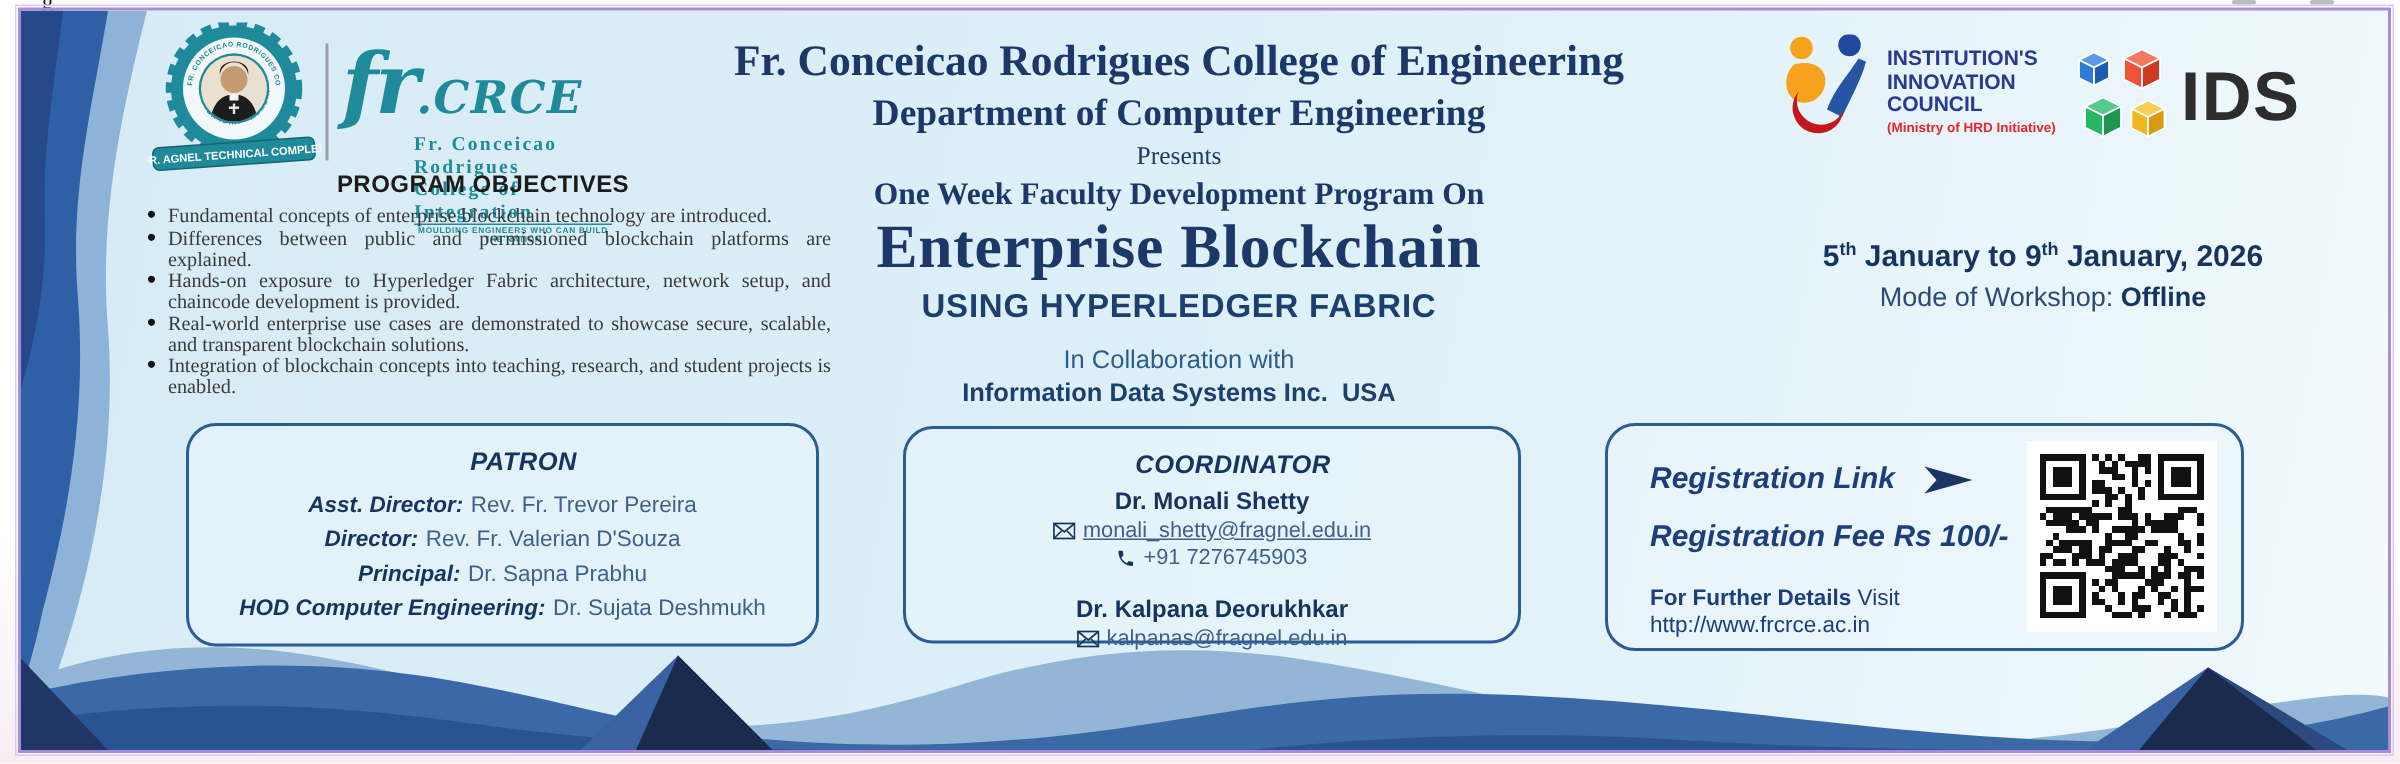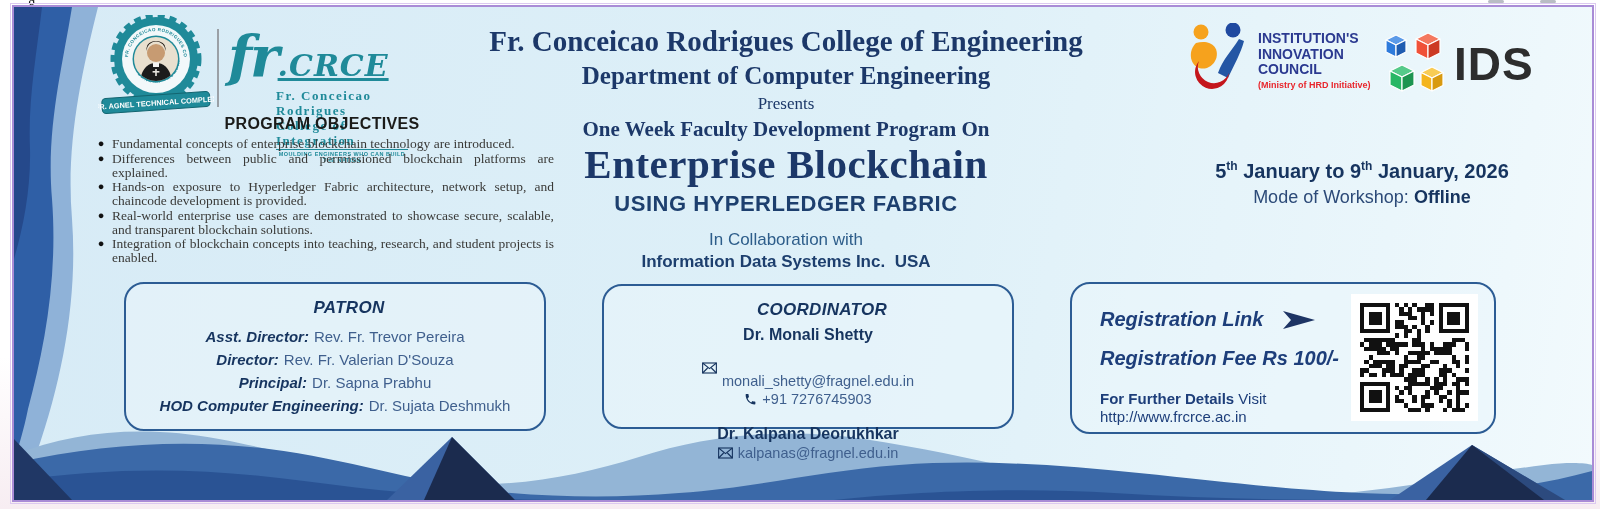--- a/index.html
+++ b/index.html
@@ -22,21 +22,21 @@
   
   .left-decor{left:0;top:0;width:95px;height:493px;}
   .bottom-waves{left:0;bottom:0;width:1578px;height:95px;}
   
   .crest{left:84px;top:8px;width:116px;height:104px;}
   .logo-divider{left:203px;top:22px;width:2px;height:78px;background:#9aa0a6;}
   
   .crce{left:214px;top:16px;width:190px;height:96px;color:#1f8a99;}
   .crce .script-row{line-height:1;white-space:nowrap;}
   .crce .fr-script{font:italic 700 56px "DejaVu Serif",serif;letter-spacing:-2px;}
-  .crce .crce-caps{font:italic 700 30px "DejaVu Serif",serif;letter-spacing:1px;text-decoration:underline;}
+  .crce .crce-caps{font:italic 700 30px "DejaVu Serif",serif;letter-spacing:1px;}
   .crce .crce-line{font:700 13px "Liberation Serif",serif;letter-spacing:1.5px;line-height:1.15;margin-left:48px;}
   .crce .crce-tag{font:700 5.5px "Liberation Sans",sans-serif;letter-spacing:.5px;margin-left:48px;border-top:1px solid #1f8a99;padding-top:1px;width:132px;text-align:center;}
   
   .title-col{left:392px;top:0;width:760px;text-align:center;color:#1c3869;}
   .college-title{top:18px;width:100%;font:700 29px "Liberation Serif",serif;}
   .dept-title{top:55px;width:100%;font:700 25px "Liberation Serif",serif;}
   .presents{top:87px;width:100%;font:400 17px "Liberation Serif",serif;}
   .one-week{top:110px;width:100%;font:700 21px "Liberation Serif",serif;}
   .main-title{top:133px;width:100%;font:700 41px "Liberation Serif",serif;letter-spacing:.5px;}
   .subtitle{top:184px;width:100%;font:700 22px "Liberation Sans",sans-serif;letter-spacing:.5px;color:#1d3f6e;}
@@ -66,21 +66,21 @@
   .info-box{border:2.5px solid #2c5c94;border-radius:20px;background:rgba(235,246,251,.55);}
   .patron-box{left:110px;top:275px;width:418px;height:145px;text-align:center;}
   .coord-box{left:588px;top:277px;width:408px;height:141px;text-align:center;}
   .reg-box{left:1056px;top:275px;width:422px;height:148px;}
   .box-title{font:italic 700 17px "Liberation Sans",sans-serif;color:#16345f;margin-top:14px;letter-spacing:.3px;padding-left:28px;}
   .patron-rows{margin-top:10px;display:flex;flex-direction:column;gap:6px;}
   .patron-row{font:400 15px "Liberation Sans",sans-serif;color:#3f5f8d;}
   .patron-row .lbl{font:italic 700 15px "Liberation Sans",sans-serif;color:#16345f;margin-right:5px;}
   .coord-name{font:700 16px "Liberation Sans",sans-serif;color:#16345f;margin-top:6px;}
   .coord-contact{font:400 14.5px "Liberation Sans",sans-serif;color:#3f5f8d;margin-top:2px;display:flex;justify-content:center;align-items:center;gap:5px;}
-  .coord-contact.em1 .contact-text{margin-top:27px;}
+  .coord-contact.em1 .contact-text{text-decoration:underline;}
   .coord-gap{height:12px;}
   .cicon{width:15px;height:12px;}
   .picon{width:13px;height:13px;}
   
   .reg-left{position:absolute;left:28px;top:24px;width:250px;color:#1d3e7a;}
   .reg-line{font:italic 700 20px "Liberation Sans",sans-serif;white-space:nowrap;display:flex;align-items:center;}
   .reg-line.fee{margin-top:16px;}
   .reg-arrow{margin-left:18px;}
   .reg-details{margin-top:20px;font:400 15px "Liberation Sans",sans-serif;color:#1d3e7a;}
   .reg-details b{font-weight:700;}

